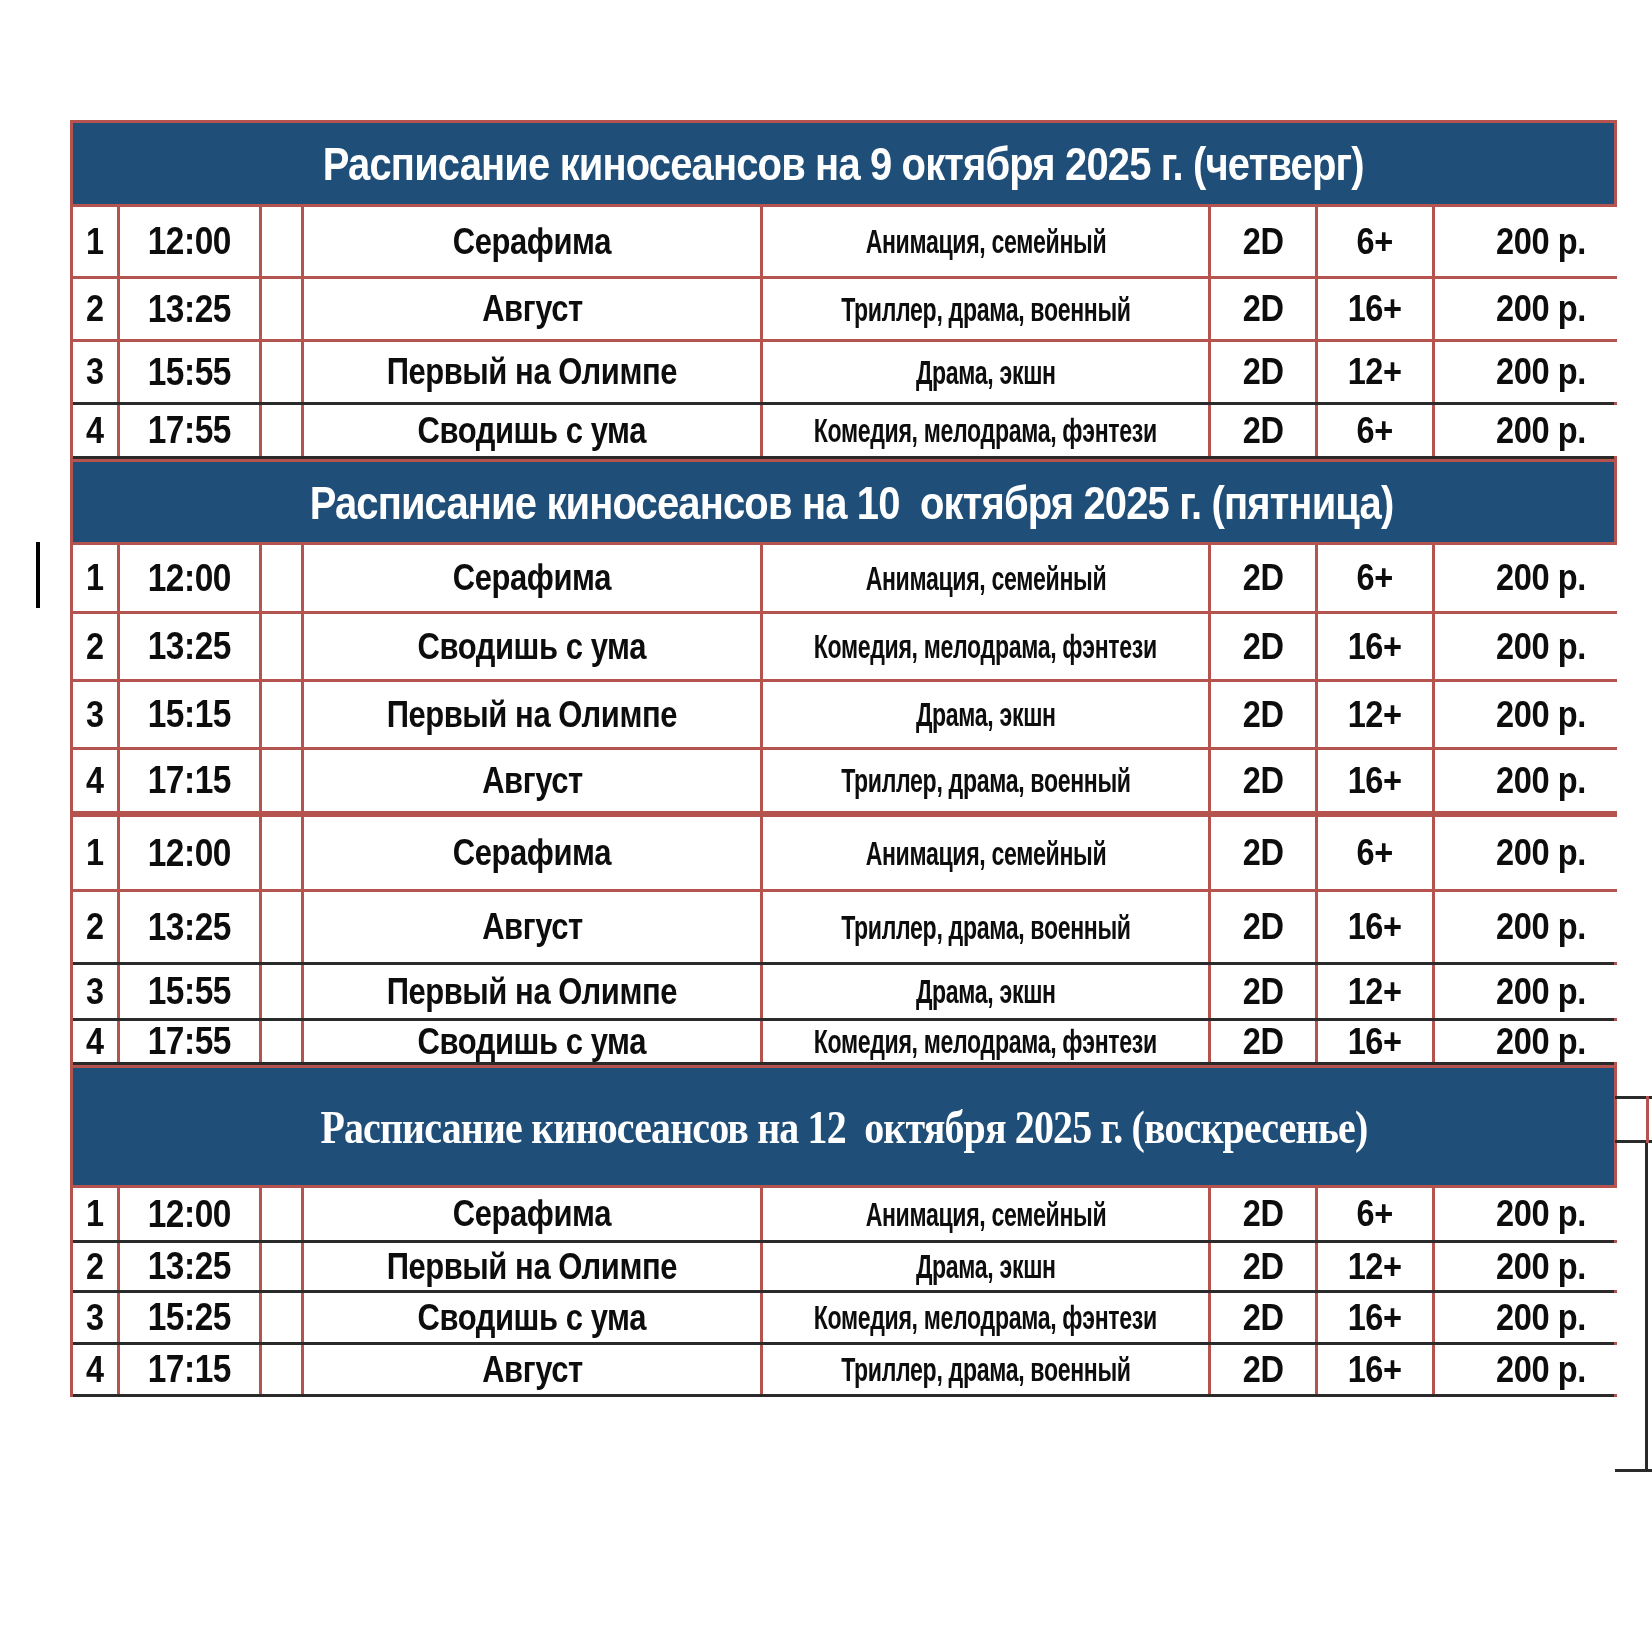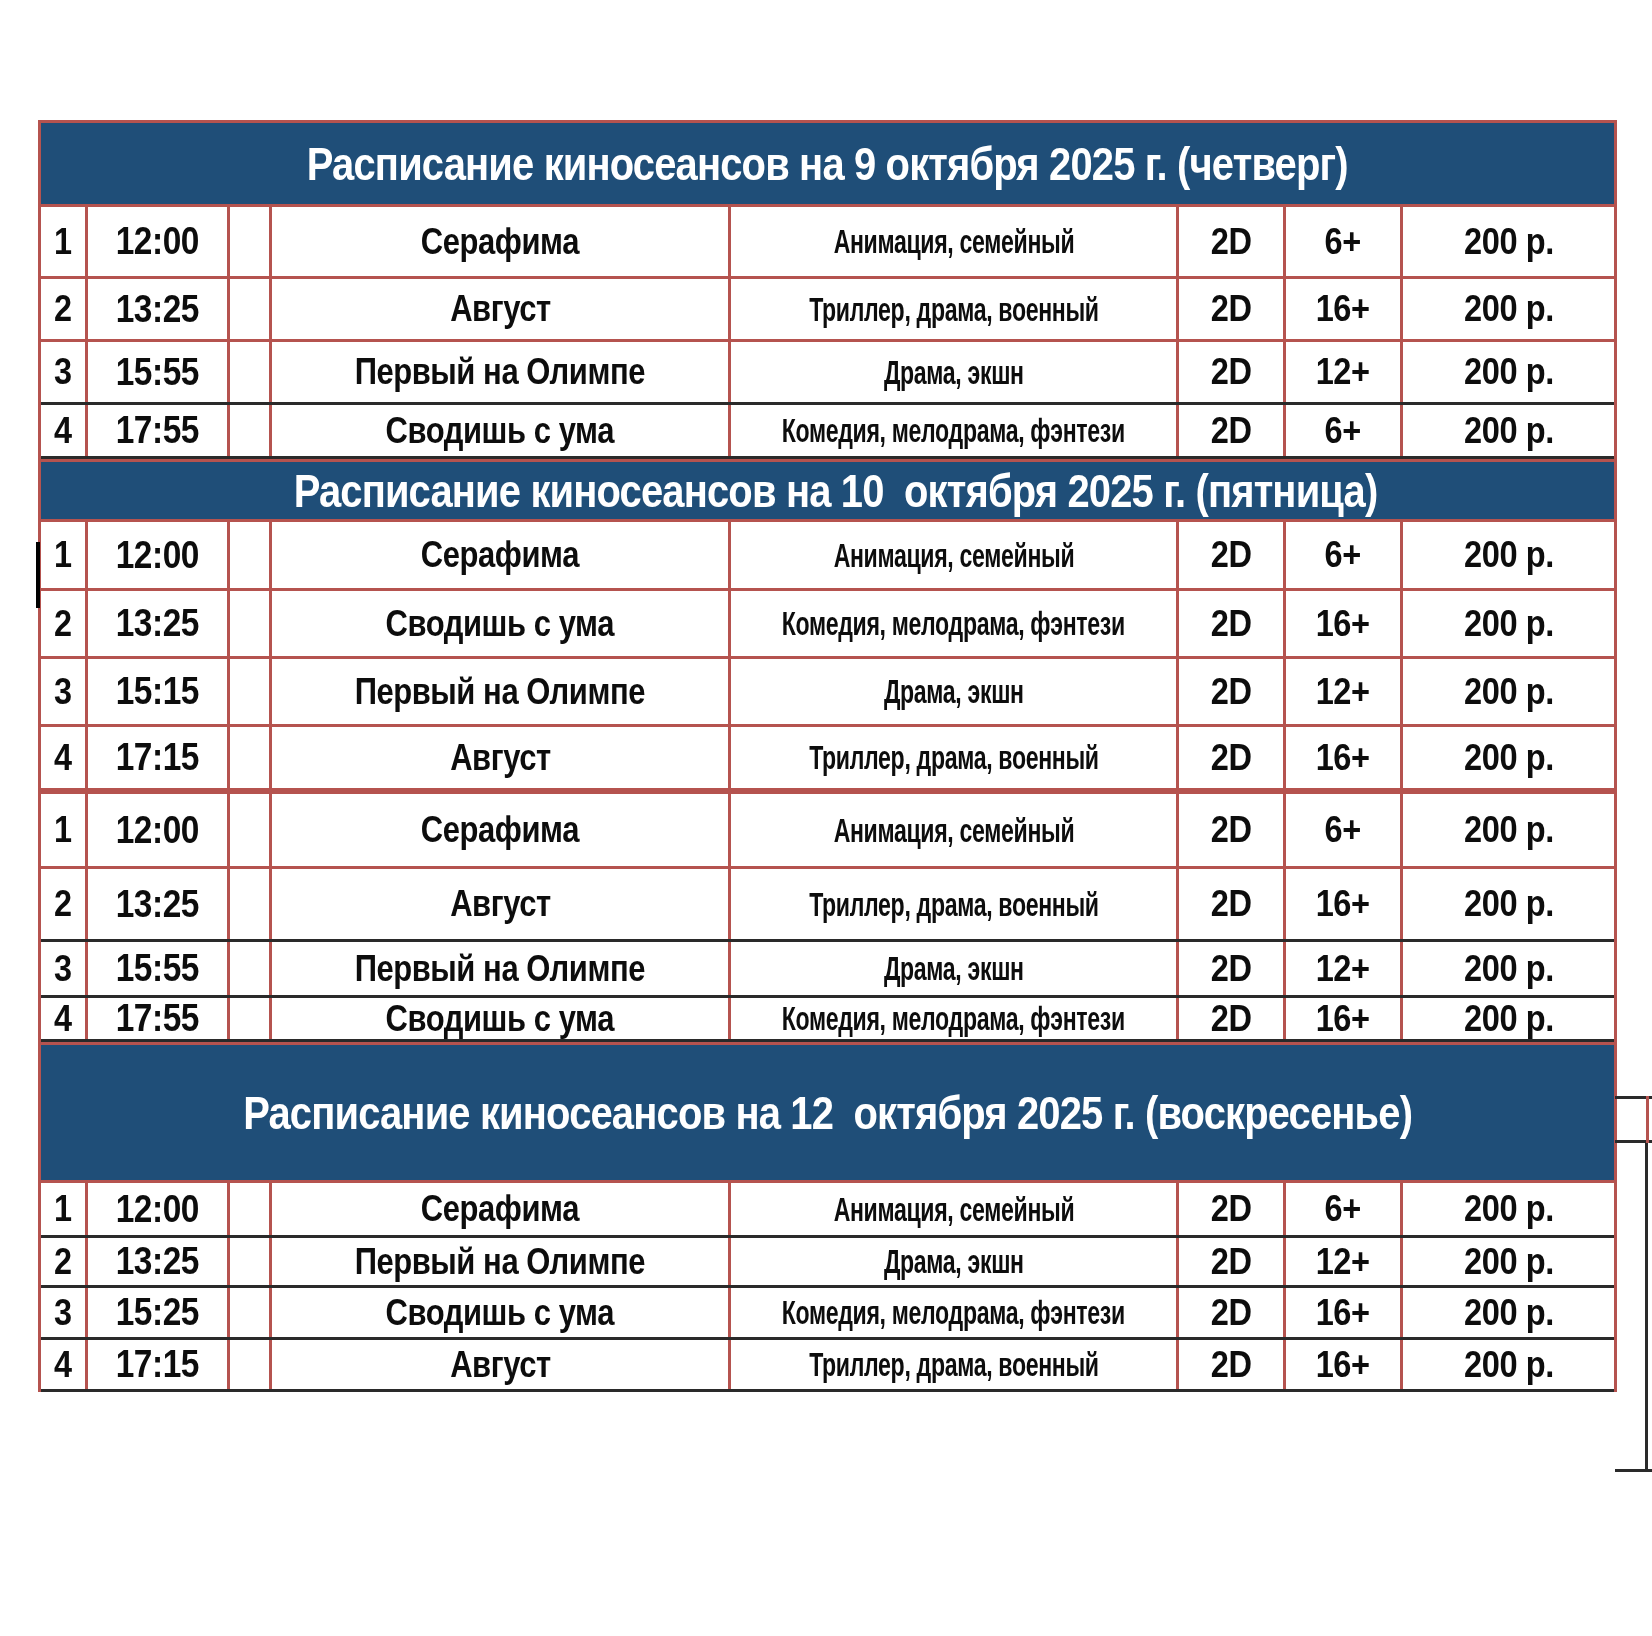--- a/index.html
+++ b/index.html
@@ -6,21 +6,21 @@
     --blue:#1f4e78;
     --red:#b5534f;
     --dark:#2a2a2a;
     --text:#0d0d0d;
   }
   *{margin:0;padding:0;box-sizing:border-box;}
   html,body{width:1652px;height:1636px;background:#ffffff;overflow:hidden;
     font-family:"Liberation Sans", sans-serif;color:var(--text);}
   #stage{position:absolute;left:0;top:0;width:1652px;height:1636px;background:#fff;}
   #schedule{position:absolute;left:38px;top:120px;width:1579px;}
-  .day{position:relative;}
+  .day{position:relative;margin-left:32px;}
   .day-header{
     background:var(--blue);
     border:3px solid var(--red);
     border-bottom:none;
     display:flex;align-items:center;justify-content:center;
   }
   .day-header .htext{
     color:#fff;font-weight:bold;font-size:47px;
     white-space:pre;display:inline-block;
     transform:scaleX(0.85);transform-origin:center center;
@@ -157,21 +157,21 @@
               <span>6+</span>
             </div>
     <div class="cell c-price">
               <span>200 р.</span>
             </div>
   </div>
 </div>
   </section>
 
   <section class="day">
-    <div class="day-header" style="height: 60px; padding-left: 15px;">
+    <div class="day-header" style="height: 83px; padding-left: 15px;">
       <span class="htext">Расписание киносеансов на 10  октября 2025 г. (пятница)</span>
     </div>
     <div class="rows">
   <div class="row sep-red" style="height: 69px;">
     <div class="cell c-num">
               <span>1</span>
             </div>
     <div class="cell c-time">
               <span>12:00</span>
             </div>
@@ -368,21 +368,21 @@
               <span>16+</span>
             </div>
     <div class="cell c-price">
               <span>200 р.</span>
             </div>
   </div>
 </div>
   </section>
 
   <section class="day">
-    <div class="day-header" style="height: 138px;">
+    <div class="day-header" style="height: 120px; font-family: Liberation Serif, serif;">
       <span class="htext">Расписание киносеансов на 12  октября 2025 г. (воскресенье)</span>
     </div>
     <div class="rows">
   <div class="row sep-dark" style="height: 55px;">
     <div class="cell c-num">
               <span>1</span>
             </div>
     <div class="cell c-time">
               <span>12:00</span>
             </div>

